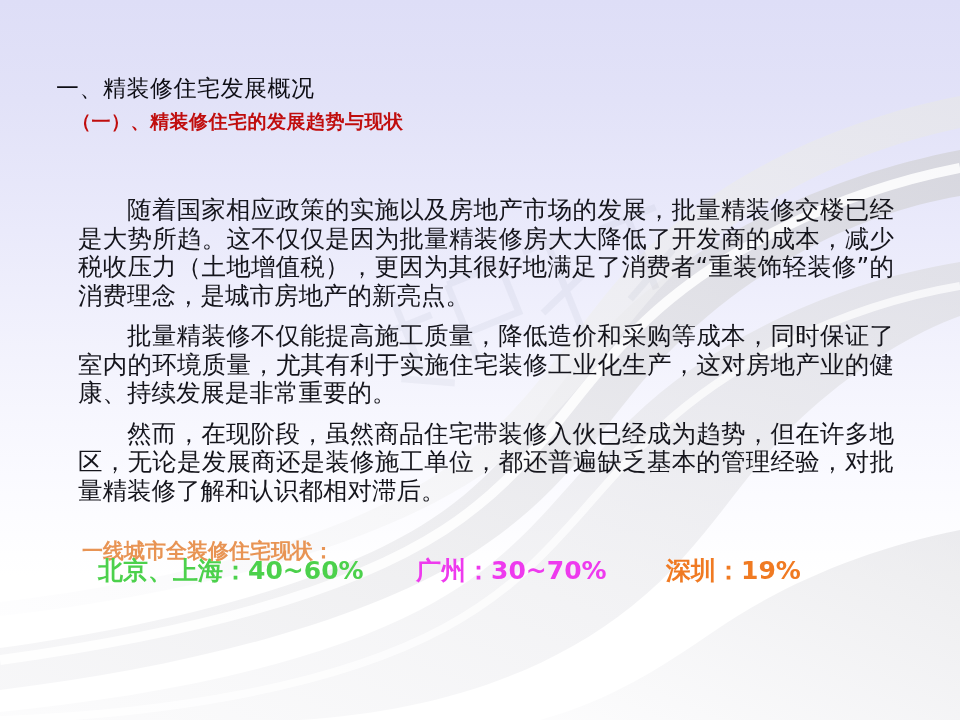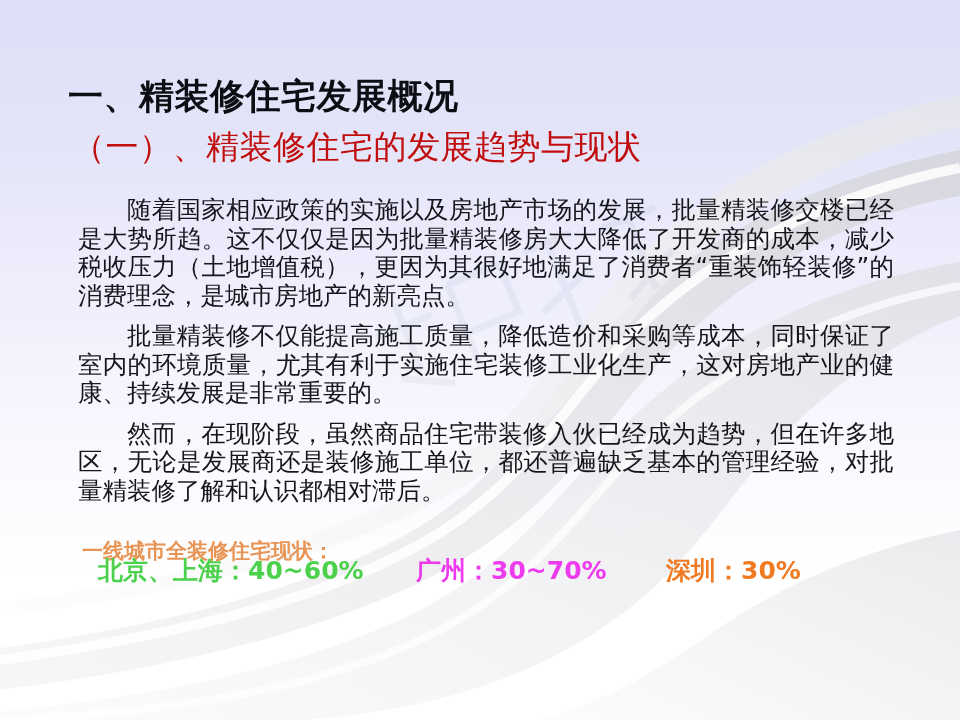--- a/index.html
+++ b/index.html
@@ -43,35 +43,35 @@
 
   
   .content {
     position: absolute;
     left: 0; top: 0;
     width: 960px; height: 720px;
   }
 
   #title {
     position: absolute;
-    left: 68px;
+    left: 56px;
     top: 73px;
-    font-size: 35px;
-    font-weight: bold;
+    font-size: 23px;
+    font-weight: normal;
     color: #0d0d14;
     letter-spacing: 0.5px;
     white-space: nowrap;
   }
 
   #subtitle {
     position: absolute;
     left: 72px;
-    top: 125px;
-    font-size: 33px;
-    font-weight: normal;
+    top: 109px;
+    font-size: 19px;
+    font-weight: bold;
     color: #c00d0d;
     letter-spacing: 0.5px;
     white-space: nowrap;
   }
 
   #body {
     position: absolute;
     left: 66px;
     top: 184px;
     width: 840px;
@@ -194,17 +194,17 @@
       <p>随着国家相应政策的实施以及房地产市场的发展，批量精装修交楼已经是大势所趋。这不仅仅是因为批量精装修房大大降低了开发商的成本，减少税收压力（土地增值税），更因为其很好地满足了消费者“重装饰轻装修”的消费理念，是城市房地产的新亮点。</p>
       <p>批量精装修不仅能提高施工质量，降低造价和采购等成本，同时保证了室内的环境质量，尤其有利于实施住宅装修工业化生产，这对房地产业的健康、持续发展是非常重要的。</p>
       <p>然而，在现阶段，虽然商品住宅带装修入伙已经成为趋势，但在许多地区，无论是发展商还是装修施工单位，都还普遍缺乏基本的管理经验，对批量精装修了解和认识都相对滞后。</p>
     </div>
 
     <div id="stats-label">一线城市全装修住宅现状：</div>
 
     <div id="stats-row">
       <div class="stat stat-0">北京、上海：40~60%</div>
       <div class="stat stat-1">广州：30~70%</div>
-      <div class="stat stat-2">深圳：30%</div>
+      <div class="stat stat-2">深圳：19%</div>
     </div>
 
   </div>
 </div>
 
 </body></html>

